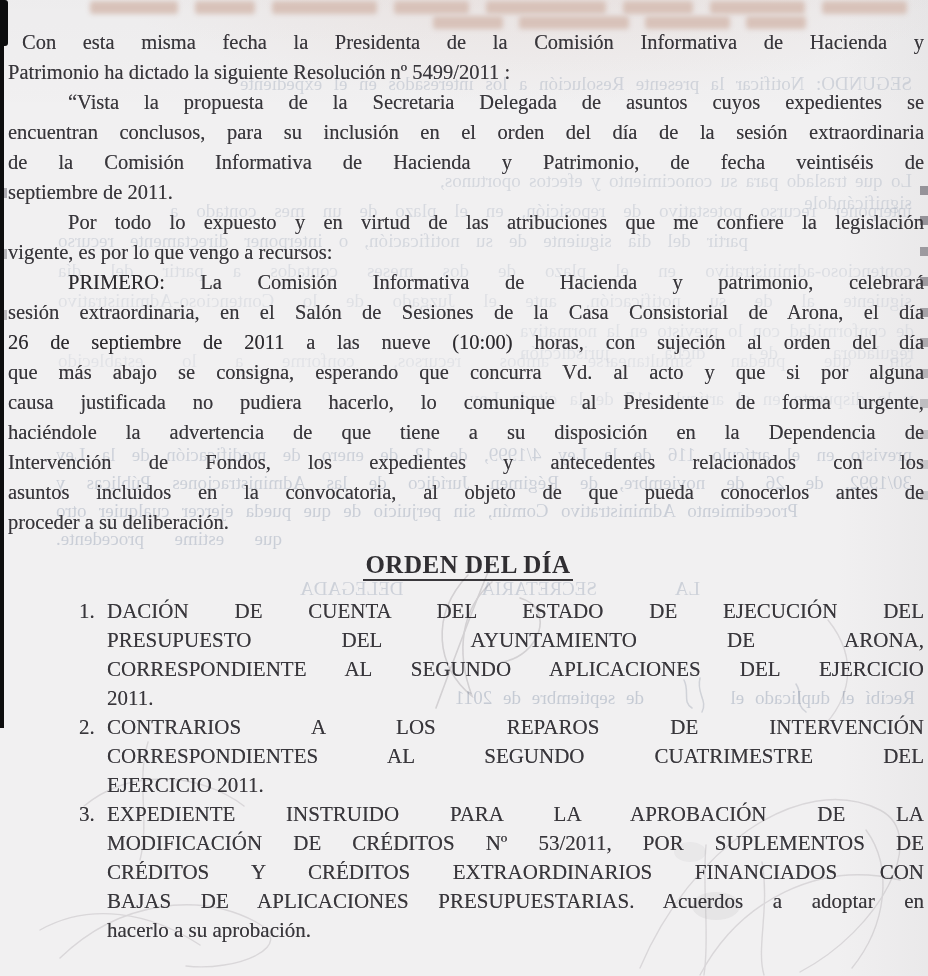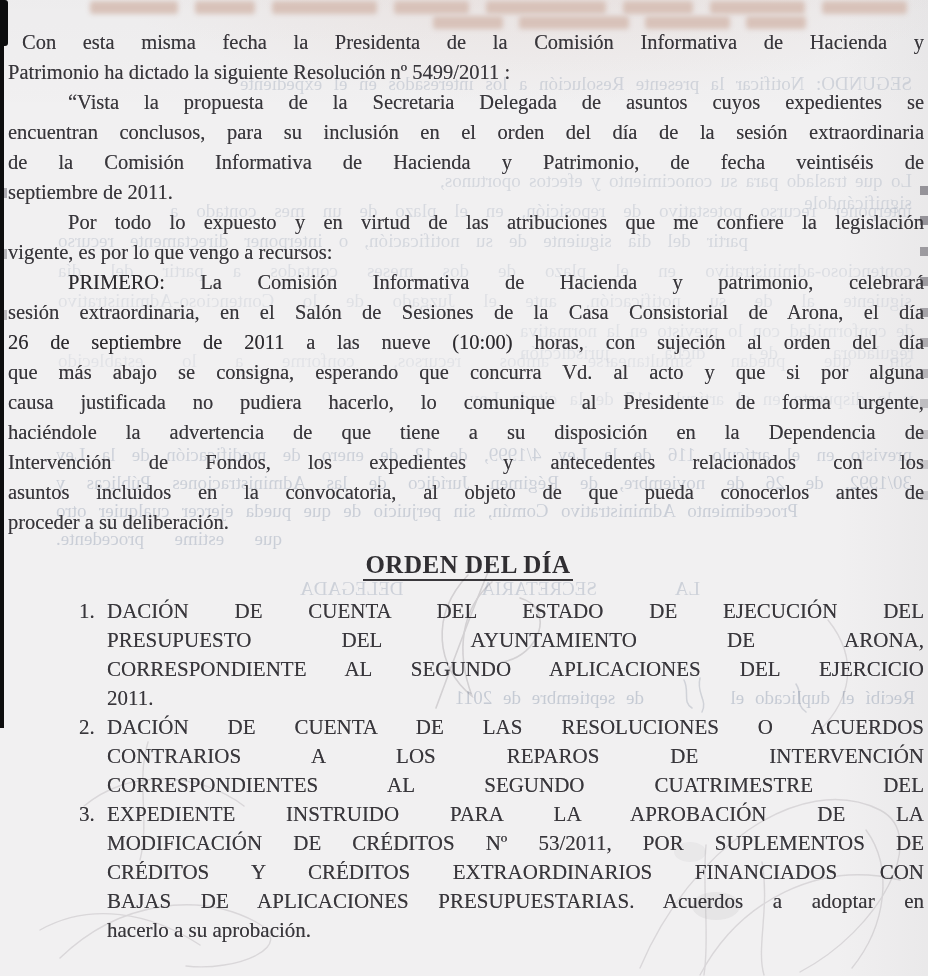--- a/index.html
+++ b/index.html
@@ -125,23 +125,23 @@
           <div class="agenda-body">
             <div class="jline"><span>DACIÓN DE CUENTA DEL ESTADO DE EJECUCIÓN DEL</span></div>
             <div class="jline"><span>PRESUPUESTO DEL AYUNTAMIENTO DE ARONA,</span></div>
             <div class="jline"><span>CORRESPONDIENTE AL SEGUNDO APLICACIONES DEL EJERCICIO</span></div>
             <div class="jline last"><span>2011.</span></div>
           </div>
         </div>
         <div class="agenda-item">
           <div class="agenda-num">2.</div>
           <div class="agenda-body">
-            <div class="jline"><span>DACIÓN DE CUENTA DE LAS RESOLUCIONES O ACUERDOS</span></div>
             <div class="jline"><span>CONTRARIOS A LOS REPAROS DE INTERVENCIÓN</span></div>
             <div class="jline"><span>CORRESPONDIENTES AL SEGUNDO CUATRIMESTRE DEL</span></div>
+            <div class="jline last"><span>EJERCICIO 2011.</span></div>
           </div>
         </div>
         <div class="agenda-item">
           <div class="agenda-num">3.</div>
           <div class="agenda-body">
             <div class="jline"><span>EXPEDIENTE INSTRUIDO PARA LA APROBACIÓN DE LA</span></div>
             <div class="jline"><span>MODIFICACIÓN DE CRÉDITOS Nº 53/2011, POR SUPLEMENTOS DE</span></div>
             <div class="jline"><span>CRÉDITOS Y CRÉDITOS EXTRAORDINARIOS FINANCIADOS CON</span></div>
             <div class="jline"><span>BAJAS DE APLICACIONES PRESUPUESTARIAS. Acuerdos a adoptar en</span></div>
             <div class="jline last"><span>hacerlo a su aprobación.</span></div>

